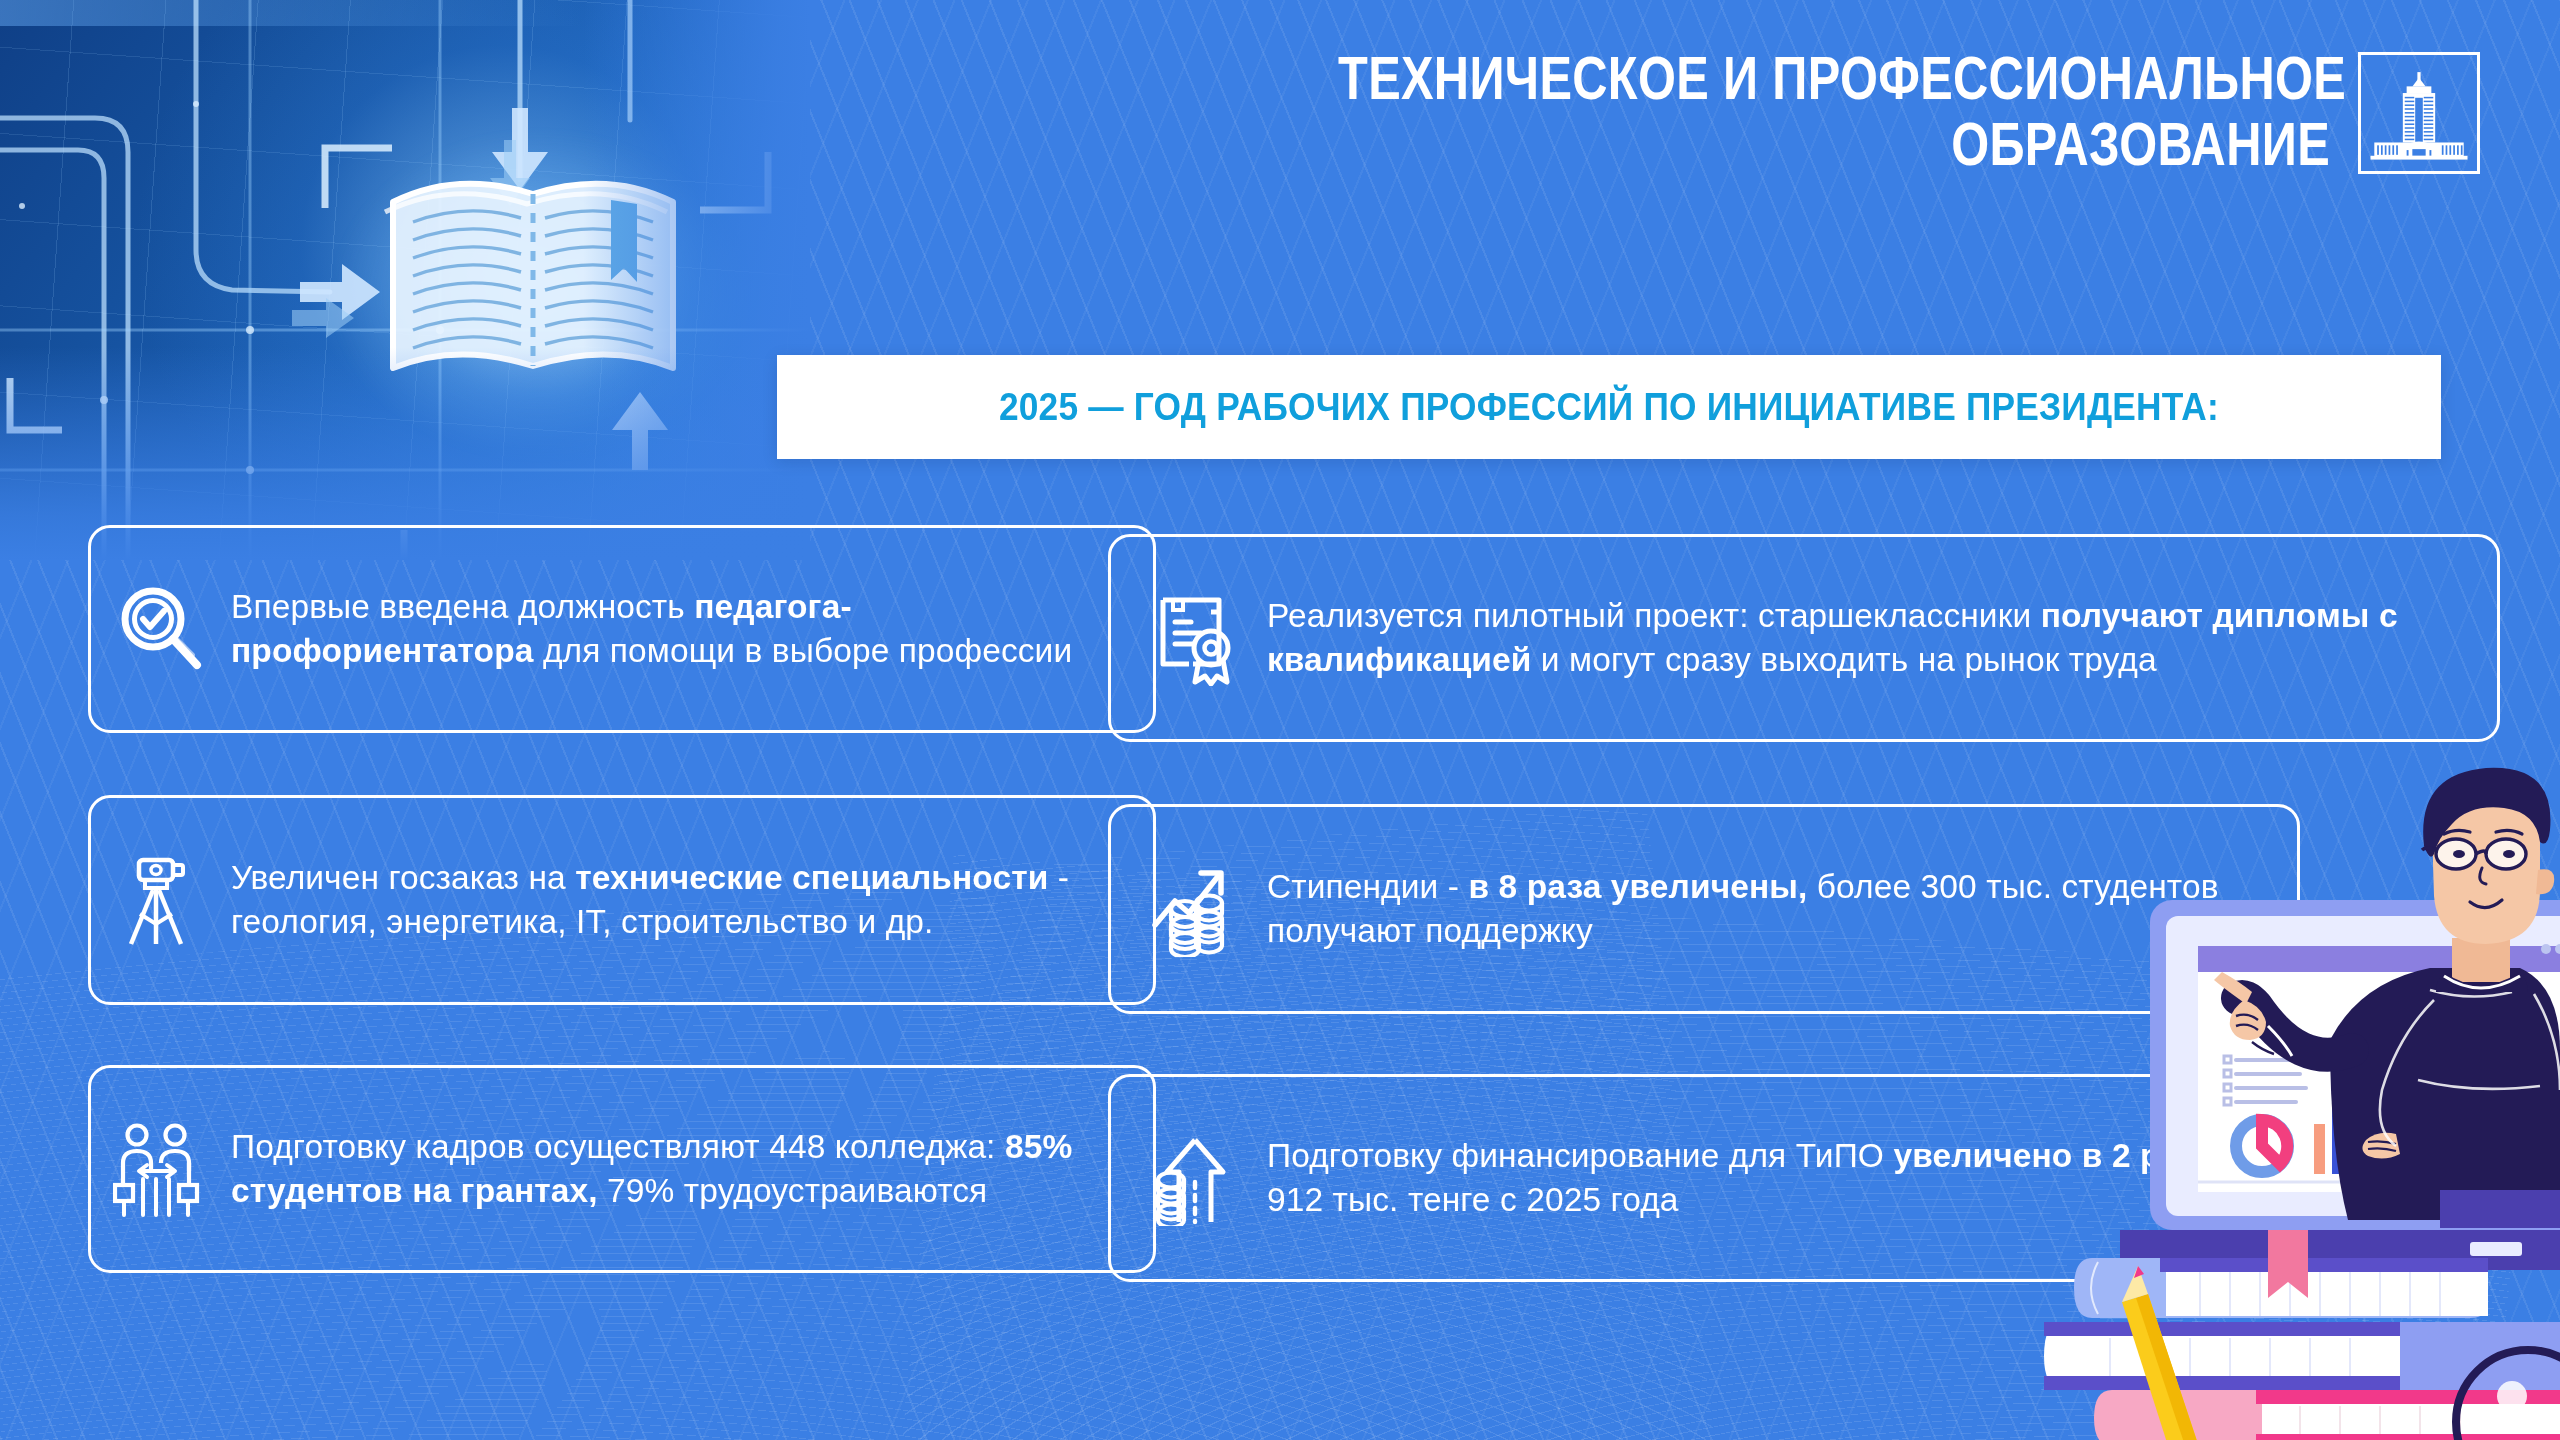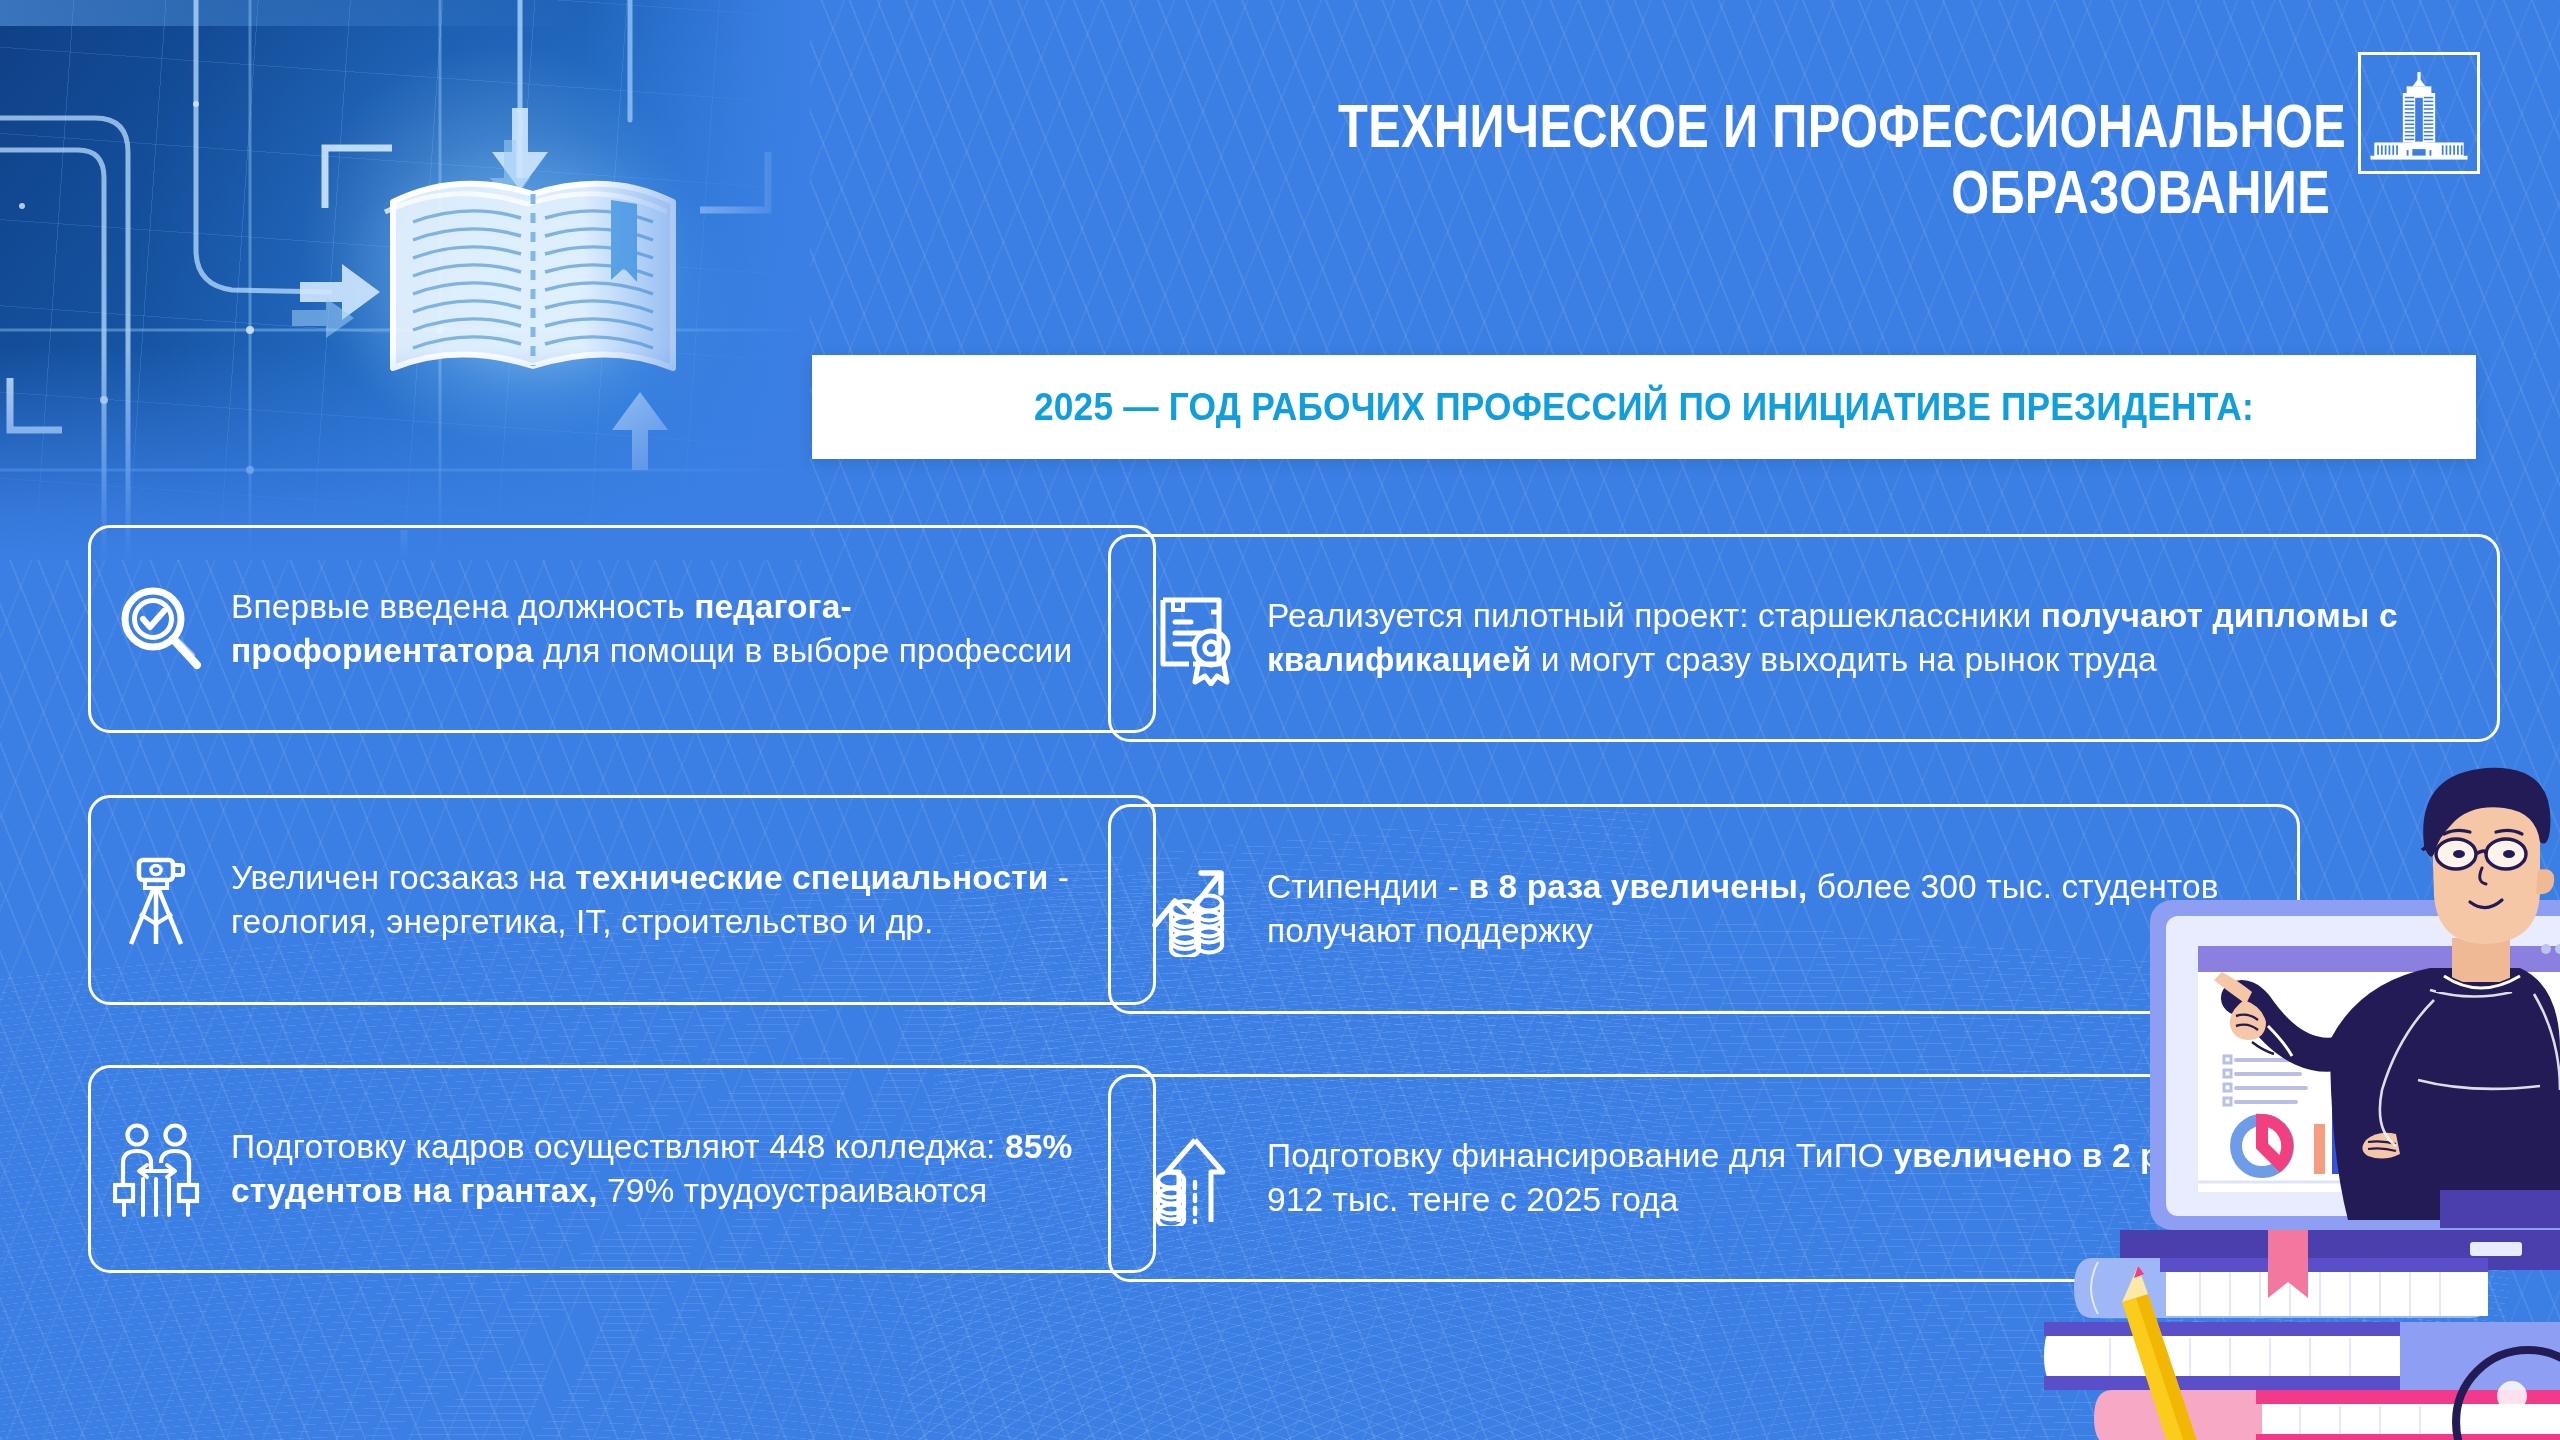--- a/index.html
+++ b/index.html
@@ -60,38 +60,38 @@
     position:absolute; left:0; top:0; width:100%; height:26px;
     background:linear-gradient(90deg, rgba(110,180,255,.45), rgba(110,180,255,0) 72%);
   }
   .book-glow{
     position:absolute; left:330px; top:130px; width:420px; height:330px;
     background:radial-gradient(ellipse at center, rgba(180,225,255,.55) 0%, rgba(120,190,255,.18) 44%, rgba(0,0,0,0) 70%);
     filter:blur(6px);
   }
 
   
-  .header{ position:absolute; left:1090px; top:46px; width:1240px;margin-top:48px; }
+  .header{ position:absolute; left:1090px; top:46px; width:1240px; }
   .title{
     color:#fff; text-align:right; font-weight:800;
     font-size:61px; line-height:1.08; letter-spacing:.4px;
     transform:scaleX(.80); transform-origin:right center;
     white-space:nowrap;
   }
   .title .l2{ display:block; }
 
   .emblem{
     position:absolute; left:2358px; top:52px; width:122px; height:122px;
     border:3px solid #ffffff;
   }
   .emblem svg{ display:block; width:100%; height:100%; }
 
   
   .banner{
-    position:absolute; left:812px; top:355px; width:1664px; height:104px;
+    position:absolute; left:777px; top:355px; width:1664px; height:104px;
     background:#ffffff;
     display:flex; align-items:center; justify-content:center;
     box-shadow:0 3px 14px rgba(10,40,90,.16);
   }
   .banner-text{
     color:#109fdc; font-weight:800; font-size:38px; letter-spacing:.2px;
     transform:scaleX(.93); white-space:nowrap;
   }
 
   

